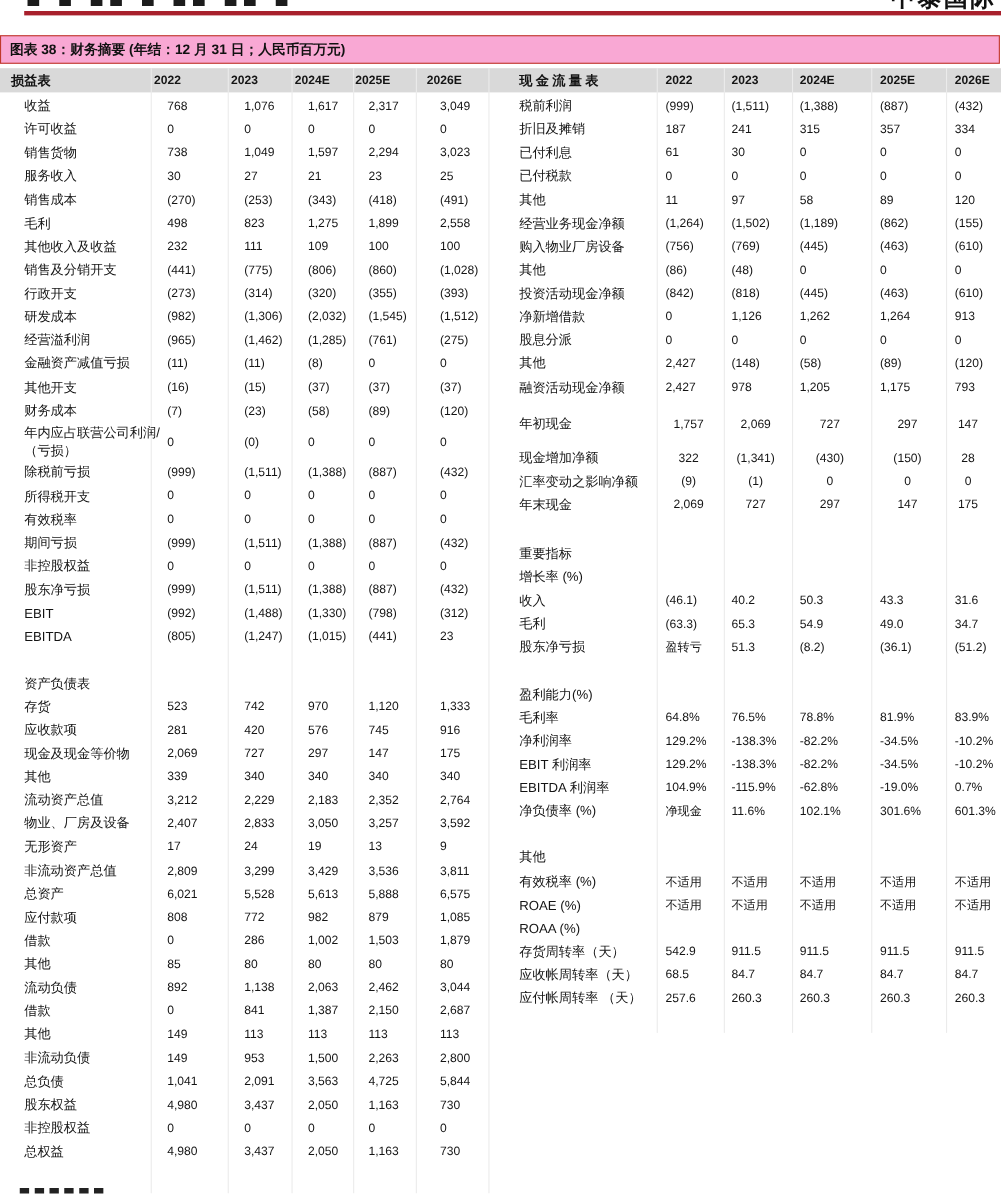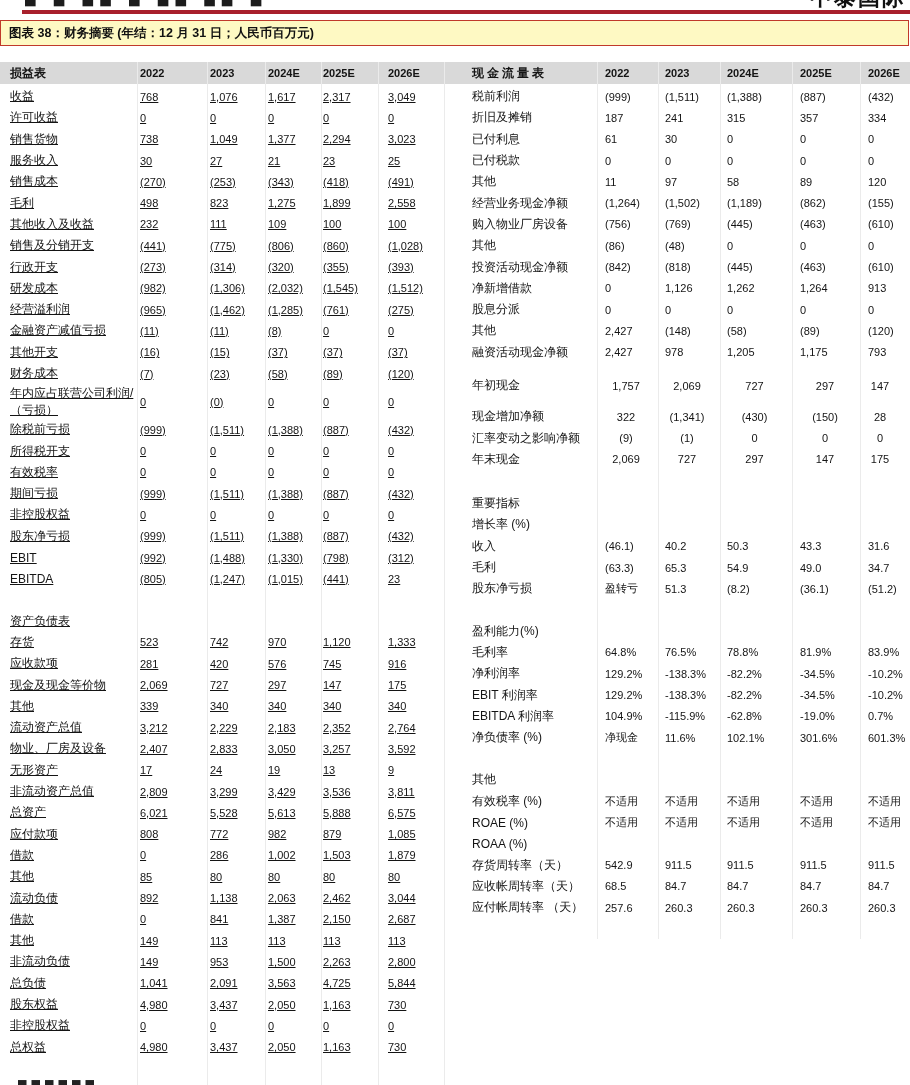--- a/index.html
+++ b/index.html
@@ -8,35 +8,35 @@
   .page{position:absolute;left:0;top:0;width:910px;height:1085px;overflow:hidden;background:#fff;}
 
   
   .top-clip{position:absolute;top:-12px;left:25px;font-size:15px;font-weight:bold;
             color:#1c1c1c;letter-spacing:7px;white-space:nowrap;}
   .logo-clip{position:absolute;top:-17px;right:4px;font-size:22px;font-weight:bold;
              color:#101010;letter-spacing:2px;white-space:nowrap;}
 
   .topline{position:absolute;left:22px;right:0;top:10px;height:4px;background:#a8202c;}
 
-  .title-box{position:absolute;left:0;top:20px;width:909px;height:26px;box-sizing:border-box;
+  .title-box{position:absolute;left:0;top:32px;width:909px;height:26px;box-sizing:border-box;
              border:1px solid #c0392b;display:flex;align-items:center;padding-left:8px;
-             font-size:12.5px;font-weight:600;color:#111;background:#fef9c3;}
+             font-size:12.5px;font-weight:600;color:#111;background:#f9a8d4;}
 
   .band{position:absolute;left:0;top:62px;width:910px;height:22px;background:#d9d9d9;}
 
   .hdr{position:absolute;top:62px;height:22px;display:grid;align-items:center;
        font-weight:700;font-size:11px;z-index:3;}
   .hdr-left{left:0;width:439px;grid-template-columns:140px 70px 58px 55px 65px 51px;}
   .hdr-right{left:462px;width:448px;grid-template-columns:143px 60px 62px 73px 68px 42px;}
   .hdr .t-title{font-size:12px;padding-left:10px;}
   .hdr-right .t-title{letter-spacing:3px;}
 
   .tbl{position:absolute;top:86px;font-size:11px;z-index:3;}
-  .tbl-left{left:0;width:439px;text-decoration:underline;}
+  .tbl-left{left:12px;width:439px;}
   .tbl-right{left:462px;width:448px;}
   .t-row{display:grid;height:21.3px;align-items:center;}
   .tbl-left .t-row{grid-template-columns:140px 70px 58px 55px 65px 51px;}
   .tbl-right .t-row{grid-template-columns:143px 60px 62px 73px 68px 42px;}
   .cell{white-space:nowrap;}
   .cell.label{padding-left:10px;font-size:12px;overflow:hidden;}
   .cell.val{font-size:11px;}
   .t-row.twoline{height:35px;}
   .t-row.twoline .label{white-space:normal;line-height:1.35;}
   .t-row.ra .cell.val{text-align:center;padding-right:18px;}
@@ -108,21 +108,21 @@
         <div class="cell val">0</div>
         <div class="cell val">0</div>
         <div class="cell val">0</div>
         <div class="cell val">0</div>
         <div class="cell val">0</div>
       </div>
       <div class="t-row">
         <div class="cell label">销售货物</div>
         <div class="cell val">738</div>
         <div class="cell val">1,049</div>
-        <div class="cell val">1,377</div>
+        <div class="cell val">1,597</div>
         <div class="cell val">2,294</div>
         <div class="cell val">3,023</div>
       </div>
       <div class="t-row">
         <div class="cell label">服务收入</div>
         <div class="cell val">30</div>
         <div class="cell val">27</div>
         <div class="cell val">21</div>
         <div class="cell val">23</div>
         <div class="cell val">25</div>

